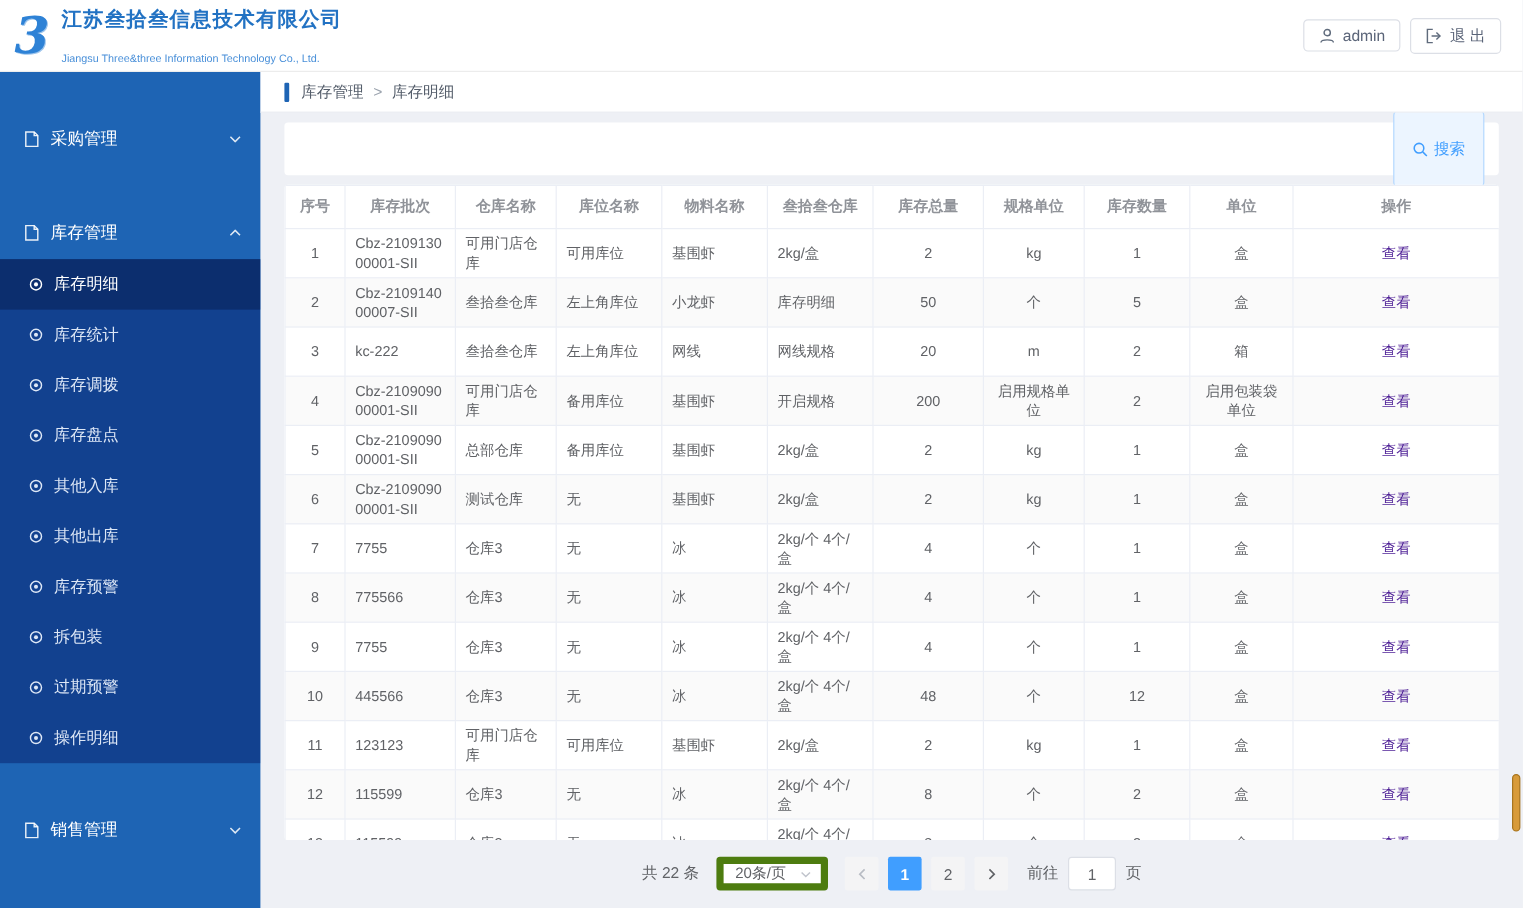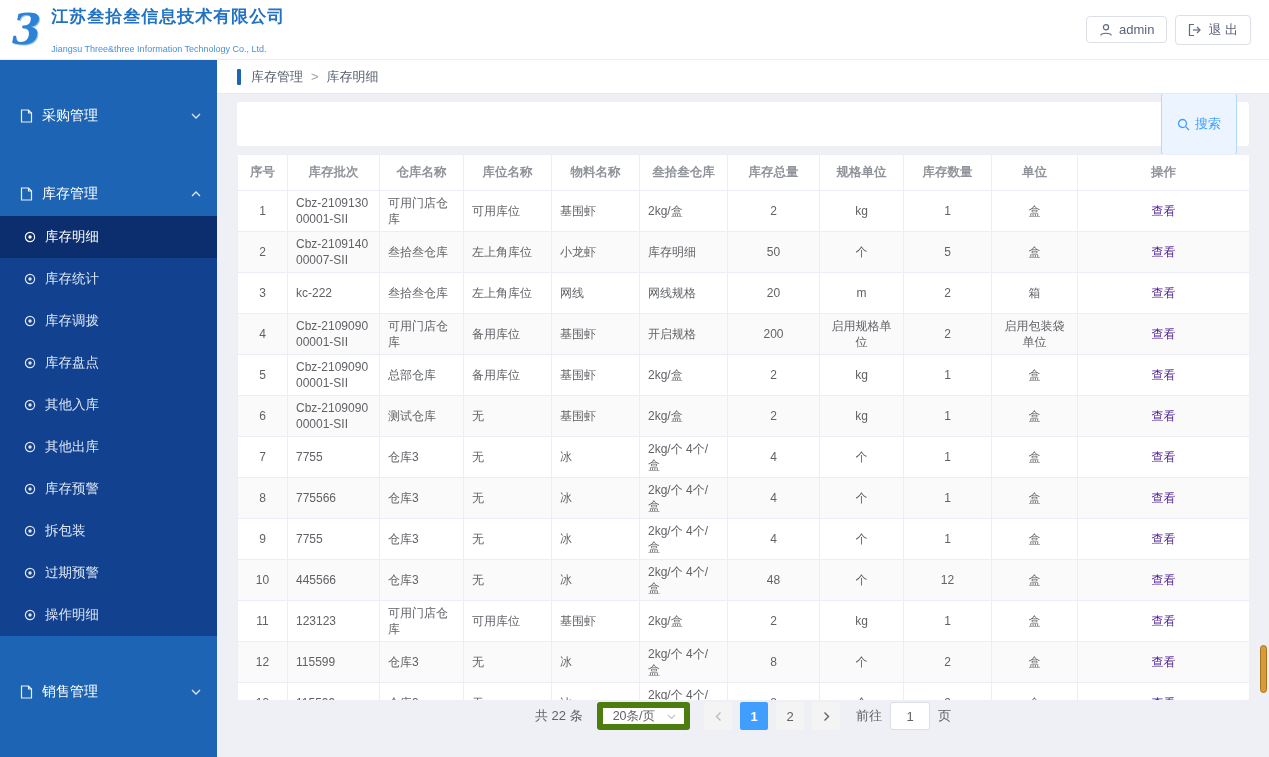--- a/index.html
+++ b/index.html
@@ -45,21 +45,21 @@
   .table-card { background:#fff; border-radius:3px; height:546px; flex:0 0 546px; overflow:hidden; }
   table { border-collapse:collapse; table-layout:fixed; width:1012px; }
   th,td { border:1px solid #ebeef5; }
   th { height:36px; color:#909399; font-weight:bold; font-size:12.5px; padding:4px 8px; background:#fff; text-align:center; }
   td { height:41px; color:#606266; font-size:12px; padding:4px 8px; line-height:16px; word-break:break-all; text-align:center; }
   td.al { text-align:left; }
   tbody tr:nth-child(even) td { background:#fafafa; }
   .view-link { color:#4c1d95; cursor:pointer; }
 
   
-  .pager { display:flex; align-items:center; justify-content:center; gap:8px; font-size:13px; color:#606266; flex:0 0 32px; }
+  .pager { margin-top:12px; display:flex; align-items:center; justify-content:center; gap:8px; font-size:13px; color:#606266; flex:0 0 32px; }
   .page-size-select { display:flex; align-items:center; gap:12px; border:6px solid #4d7c0f; background:#fff; border-radius:3px; height:28px; padding:0 8px 0 10px; color:#606266; font-size:12.5px; cursor:pointer; margin:0 6px; }
   .pg-pages { display:flex; gap:8px; }
   .pg-btn { min-width:28px; height:28px; display:flex; align-items:center; justify-content:center; background:#f4f4f5; border-radius:2px; cursor:pointer; color:#606266; font-size:13px; }
   .pg-btn.active { background:#409eff; color:#fff; font-weight:bold; }
   .goto { margin-left:8px; }
   .goto-input { width:40px; height:28px; border:1px solid #dcdfe6; border-radius:3px; text-align:center; font-size:13px; color:#606266; font-family:inherit; background:#fff; }
 
   
   .scroll-thumb { position:absolute; right:2px; top:645px; width:7px; height:48px; background:#d89b3a; border:1px solid #a8751f; border-radius:4px; }
 </style>

